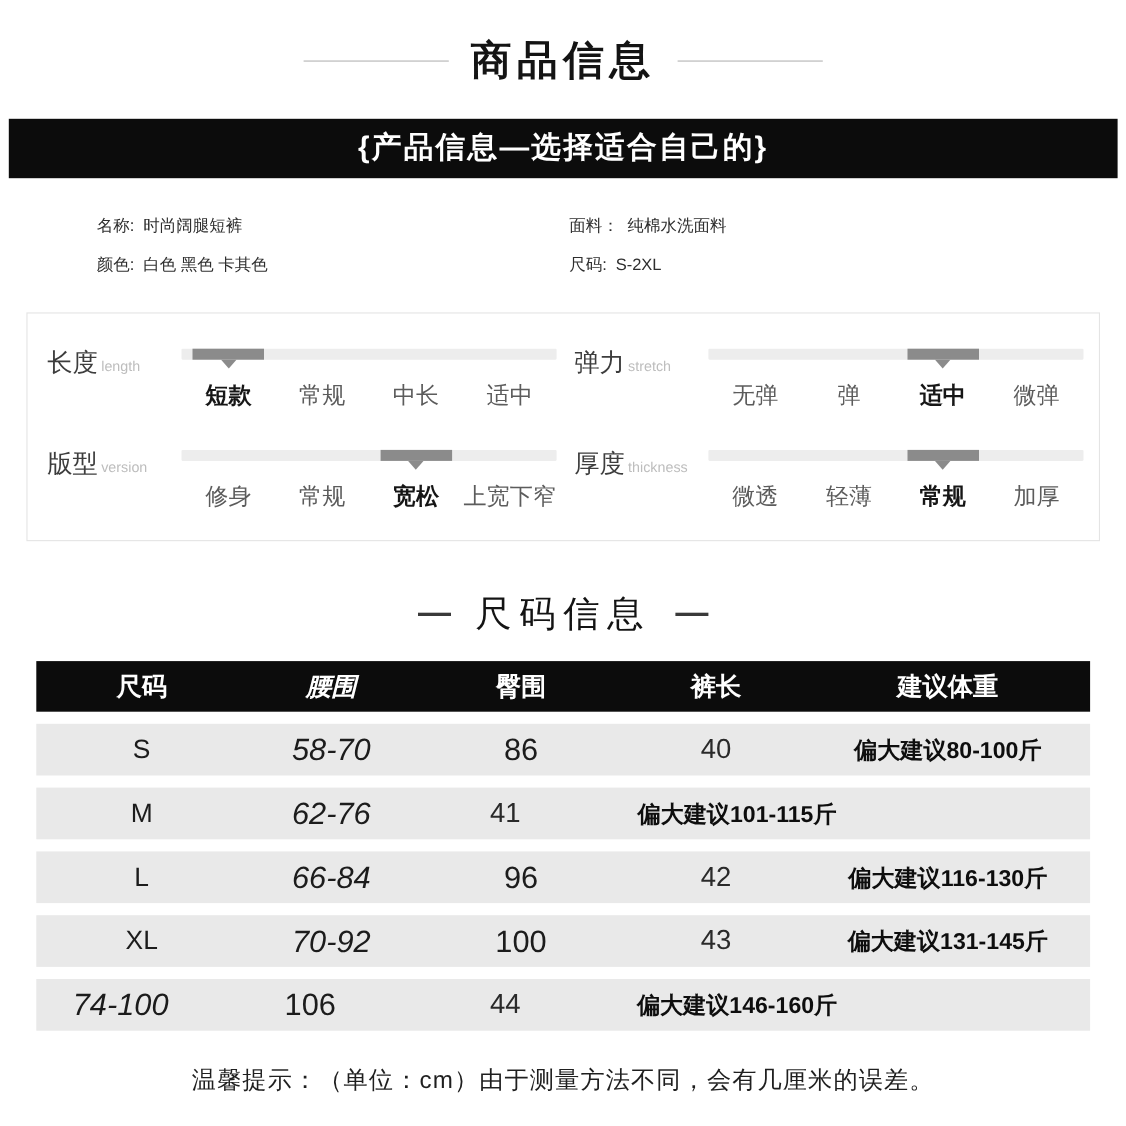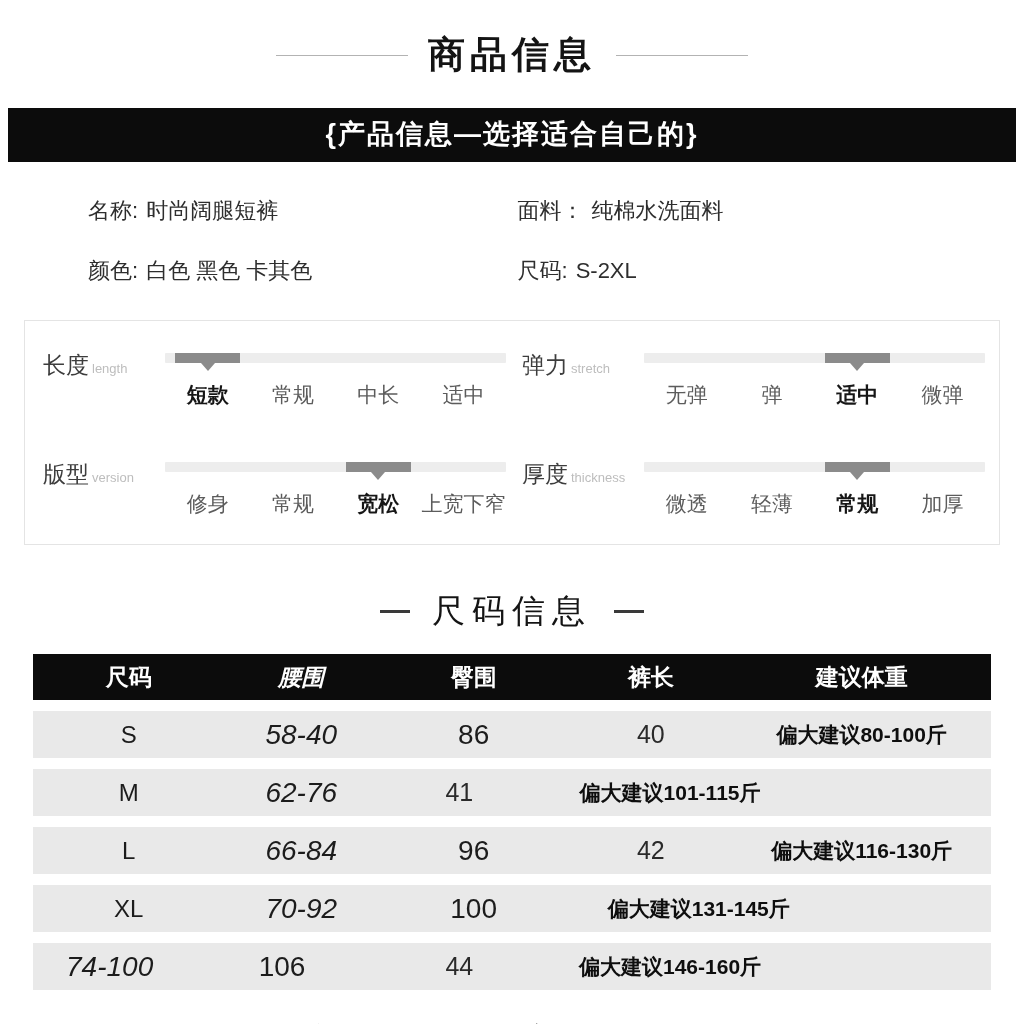--- a/index.html
+++ b/index.html
@@ -10,29 +10,29 @@
   .top-title-row { display:flex; align-items:center; justify-content:center; gap:20px; padding-top:30px; }
   .title-line { width:132px; height:1px; background:#b3b3b3; }
   .page-title { font-size:37px; font-weight:bold; color:#141414; letter-spacing:5px; }
   .page-subtitle { text-align:center; color:#c9c9c9; letter-spacing:7px; font-size:14px; margin-top:4px; font-weight:bold; }
 
   
   .banner { margin:28px 8px 0 8px; background:#0c0c0c; color:#fff; text-align:center;
             font-size:27px; font-weight:bold; letter-spacing:2px; padding:8px 0 10px; }
 
   
-  .details-grid { display:grid; grid-template-columns:1fr 1fr; padding:34px 77px 0 88px; row-gap:30px;
-                  font-size:22px; color:#2e2e2e; }
+  .details-grid { display:grid; grid-template-columns:1fr 1fr; padding:34px 77px 0 88px; row-gap:16px;
+                  font-size:15px; color:#2e2e2e; }
   .detail-item { white-space:nowrap; }
   .detail-label { color:#2e2e2e; }
   .detail-value { color:#2e2e2e; margin-left:8px; }
 
   
   .attr-box { width:976px; margin:34px auto 16px; border:1px solid #e4e4e4;
-              display:grid; grid-template-columns:1fr 1fr; row-gap:53px; padding:32px 6px 26px 10px; }
+              display:grid; grid-template-columns:1fr 1fr; row-gap:36px; padding:32px 6px 26px 10px; }
   .attr-cell { display:flex; padding:0 8px; }
   .attr-label { width:122px; white-space:nowrap; font-size:23px; color:#3d3d3d; line-height:1; padding-top:1px; }
   .attr-en { font-size:13px; color:#bdbdbd; margin-left:3px; }
   .attr-body { flex:1; min-width:0; }
   .attr-track { position:relative; height:10px; background:#ededed; border-radius:1px; }
   .attr-fill { position:absolute; top:0; height:10px; background:#8b8b8b; }
   .attr-pointer { position:absolute; top:10px; width:0; height:0; transform:translateX(-50%);
                   border-left:7px solid transparent; border-right:7px solid transparent; border-top:8px solid #8b8b8b; }
   .attr-options { display:flex; margin-top:18px; }
   .attr-option { flex:1; text-align:center; font-size:21px; color:#5c5c5c; white-space:nowrap; }
@@ -150,21 +150,21 @@
     <div class="t-header" id="table-header">
         <div class="t-cell c0">尺码</div>
         <div class="t-cell c1">腰围</div>
         <div class="t-cell c2">臀围</div>
         <div class="t-cell c3">裤长</div>
         <div class="t-cell c4">建议体重</div>
       </div>
     <div id="table-body">
         <div class="t-row">
           <div class="t-cell c0">S</div>
-          <div class="t-cell c1">58-40</div>
+          <div class="t-cell c1">58-70</div>
           <div class="t-cell c2">86</div>
           <div class="t-cell c3">40</div>
           <div class="t-cell c4">偏大建议80-100斤</div>
         </div>
         <div class="t-row">
           <div class="t-cell c0">M</div>
           <div class="t-cell c1">62-76</div>
           <div class="t-cell c3">41</div>
           <div class="t-cell c4">偏大建议101-115斤</div>
         </div>
@@ -172,20 +172,21 @@
           <div class="t-cell c0">L</div>
           <div class="t-cell c1">66-84</div>
           <div class="t-cell c2">96</div>
           <div class="t-cell c3">42</div>
           <div class="t-cell c4">偏大建议116-130斤</div>
         </div>
         <div class="t-row">
           <div class="t-cell c0">XL</div>
           <div class="t-cell c1">70-92</div>
           <div class="t-cell c2">100</div>
+          <div class="t-cell c3">43</div>
           <div class="t-cell c4">偏大建议131-145斤</div>
         </div>
         <div class="t-row">
           <div class="t-cell c1">74-100</div>
           <div class="t-cell c2">106</div>
           <div class="t-cell c3">44</div>
           <div class="t-cell c4">偏大建议146-160斤</div>
         </div>
       </div>
   </div>

